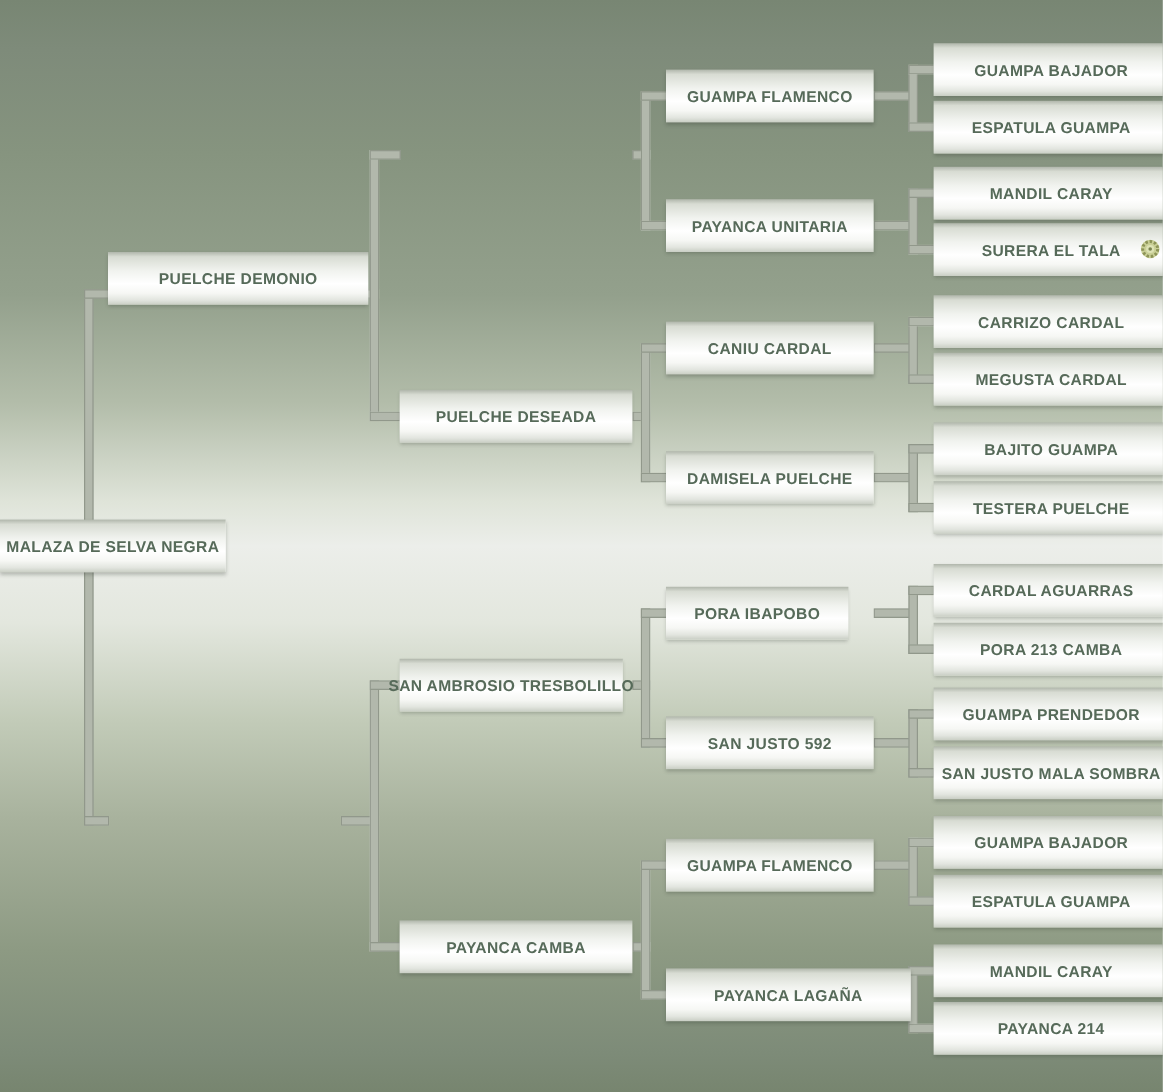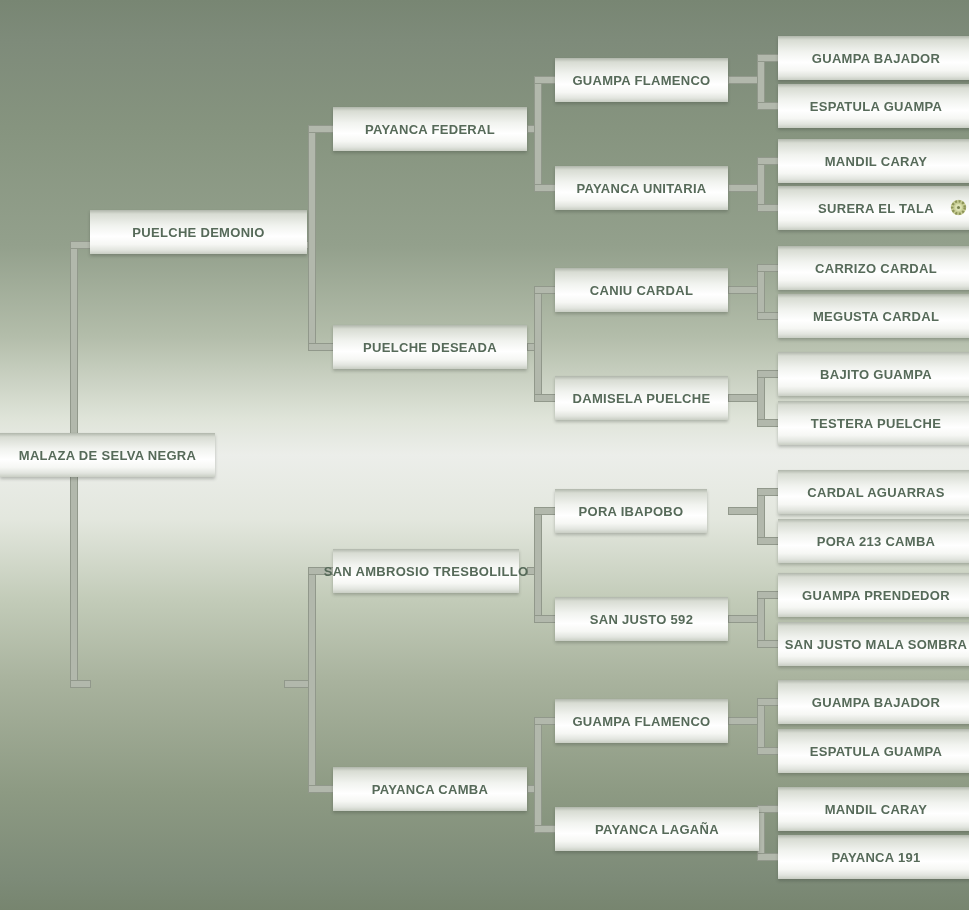--- a/index.html
+++ b/index.html
@@ -94,31 +94,28 @@
   <div class="ln" style="left:757px;top:419px;width:22px;height:8px"></div>
   <div class="ln" style="left:757px;top:488px;width:22px;height:8px"></div>
   <div class="ln" style="left:757px;top:537px;width:22px;height:8px"></div>
   <div class="ln" style="left:757px;top:591px;width:22px;height:8px"></div>
   <div class="ln" style="left:757px;top:640px;width:22px;height:8px"></div>
   <div class="ln" style="left:757px;top:698px;width:22px;height:8px"></div>
   <div class="ln" style="left:757px;top:747px;width:22px;height:8px"></div>
   <div class="ln" style="left:757px;top:805px;width:22px;height:8px"></div>
   <div class="ln" style="left:757px;top:853px;width:22px;height:8px"></div>
 
-  <div class="node" style="left:0px;top:433px;width:215px">
+  <div class="node" style="left:0px;top:433px;width:188px">
     <span>MALAZA DE SELVA NEGRA</span>
   </div>
 
   <div class="node" style="left:90px;top:210px;width:217px">
     <span>PUELCHE DEMONIO</span>
   </div>
 
-  <div class="node" style="left:333px;top:107px;width:194px">
-    <span>PAYANCA FEDERAL</span>
-  </div>
   <div class="node" style="left:333px;top:325px;width:194px">
     <span>PUELCHE DESEADA</span>
   </div>
   <div class="node" style="left:333px;top:549px;width:186px">
     <span>SAN AMBROSIO TRESBOLILLO</span>
   </div>
   <div class="node" style="left:333px;top:767px;width:194px">
     <span>PAYANCA CAMBA</span>
   </div>
 
@@ -186,21 +183,21 @@
   <div class="node" style="left:778px;top:680px;width:196px">
     <span>GUAMPA BAJADOR</span>
   </div>
   <div class="node" style="left:778px;top:729px;width:196px">
     <span>ESPATULA GUAMPA</span>
   </div>
   <div class="node" style="left:778px;top:787px;width:196px">
     <span>MANDIL CARAY</span>
   </div>
   <div class="node" style="left:778px;top:835px;width:196px">
-    <span>PAYANCA 191</span>
+    <span>PAYANCA 214</span>
   </div>
 
   <div class="rosette" style="left:950px;top:199px">
     <svg width="17" height="17" viewBox="0 0 18 18">
       <circle cx="9" cy="9" r="8.2" fill="#c9cf96"></circle>
       <circle cx="9" cy="9" r="6.6" fill="none" stroke="#8d9458" stroke-width="2.6" stroke-dasharray="2.2 1.6"></circle>
       <circle cx="9" cy="9" r="3.6" fill="#dde2b4"></circle>
       <circle cx="9" cy="9" r="1.6" fill="#79834e"></circle>
     </svg>
   </div>

